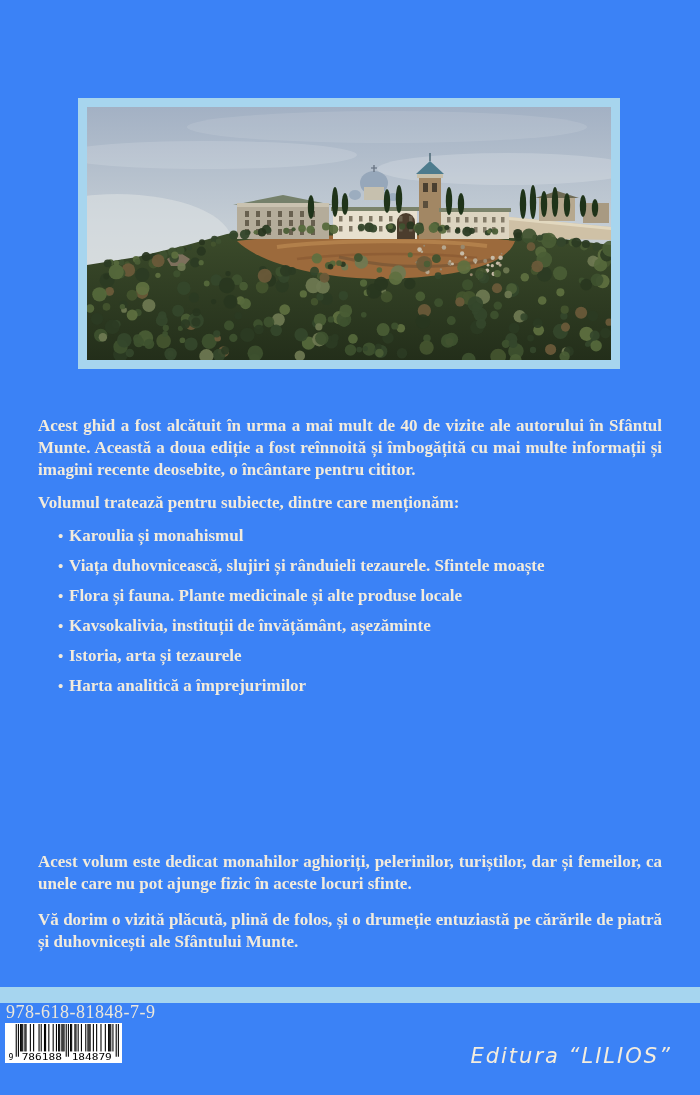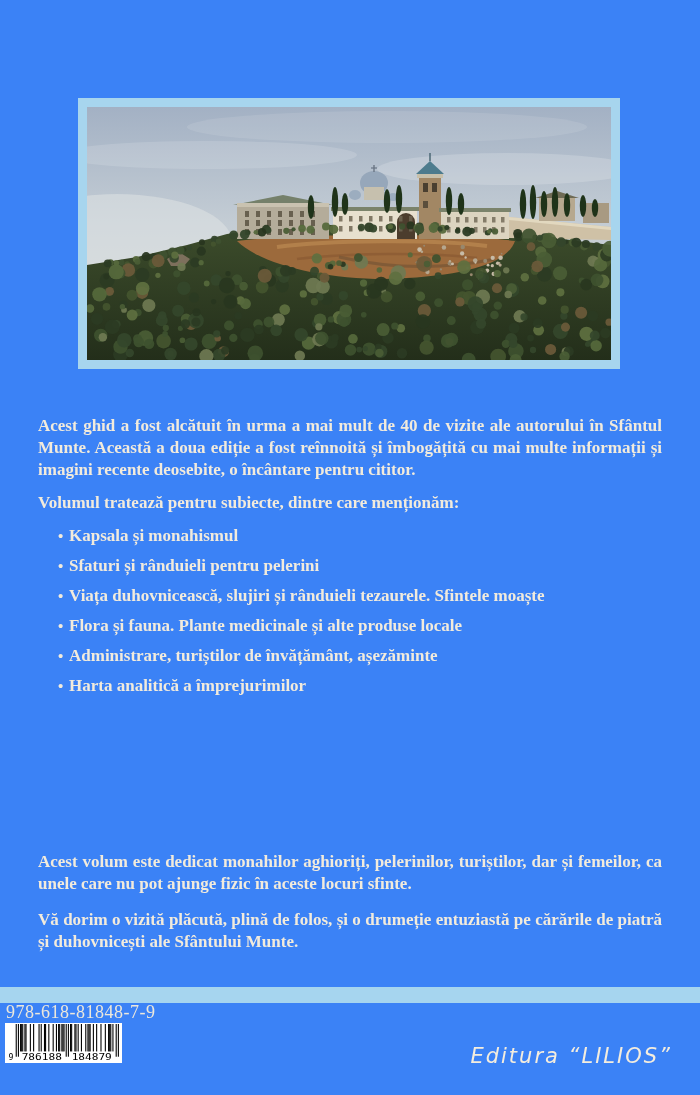--- a/index.html
+++ b/index.html
@@ -550,25 +550,25 @@
           <circle cx="296.15023040771484" cy="222.5761944205893" r="6.508650779724121" fill="#4a5d35" opacity="0.92"></circle>
         </g>
     </svg>
   </div>
 
   <p class="para intro">Acest ghid a fost alcătuit în urma a mai mult de 40 de vizite ale autorului în Sfântul Munte. Această a doua ediție a fost reînnoită și îmbogățită cu mai multe informații și imagini recente deosebite, o încântare pentru cititor.</p>
 
   <p class="para list-intro">Volumul tratează pentru subiecte, dintre care menționăm:</p>
 
   <ul class="topics" id="topics">
-      <li>Kapsala și monahismul</li>
-      <li>Sfaturi și rânduieli pentru pelerini</li>
+      <li>Karoulia și monahismul</li>
       <li>Viața duhovnicească, slujiri și rânduieli tezaurele. Sfintele moaște</li>
       <li>Flora și fauna. Plante medicinale și alte produse locale</li>
-      <li>Administrare, turiștilor de învățământ, așezăminte</li>
+      <li>Kavsokalivia, instituții de învățământ, așezăminte</li>
+      <li>Istoria, arta și tezaurele</li>
       <li>Harta analitică a împrejurimilor</li>
     </ul>
 
   <p class="para dedication">Acest volum este dedicat monahilor aghioriți, pelerinilor, turiștilor, dar și femeilor, ca unele care nu pot ajunge fizic în aceste locuri sfinte.</p>
 
   <p class="para closing">Vă dorim o vizită plăcută, plină de folos, și o drumeție entuziastă pe cărările de piatră și duhovnicești ale Sfântului Munte.</p>
 
   <div class="strip"></div>
 
   <p class="isbn">978-618-81848-7-9</p>

